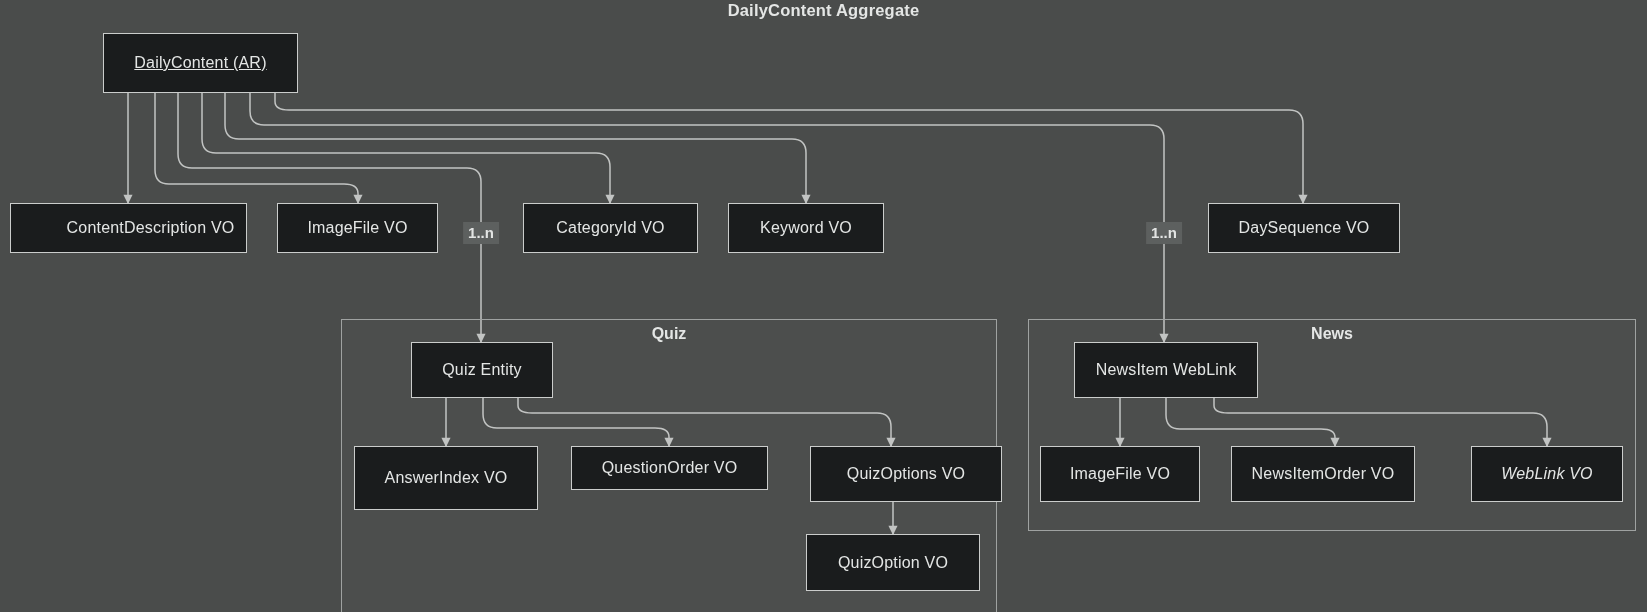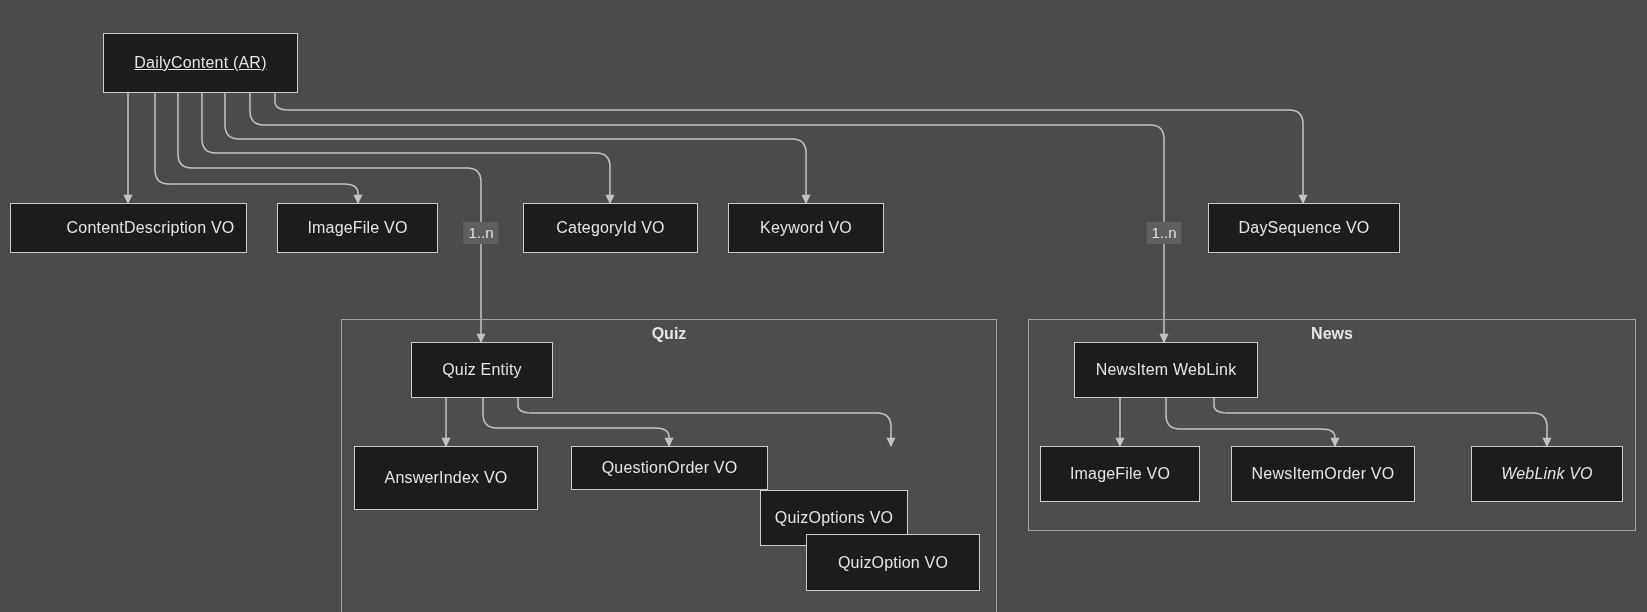--- a/index.html
+++ b/index.html
@@ -64,20 +64,21 @@
     white-space: nowrap;
   }
   .edge-label {
     position: absolute;
     transform: translate(-50%, -50%);
     background: var(--edge-label-bg, #5d605f);
     color: #e2e4e3;
     font-size: 15px;
     padding: 1px 5px 2px 5px;
     line-height: 19px;
+    font-weight: bold;
   }
 </style>
 </head>
 <body>
 
 <div class="canvas" style="--bg: #4a4c4b; --node-fill: #1a1c1d; --node-border: #cbcdcc; --text: #e4e6e5; --container-border: #9fa2a1; --edge-label-bg: #5d605f;">
   <svg class="edges" xmlns="http://www.w3.org/2000/svg">
     <defs>
       <marker id="arrow" viewBox="0 0 12 12" refX="10" refY="6" markerWidth="11" markerHeight="11" markerUnits="userSpaceOnUse" orient="auto">
         <path d="M1,1 L11,6 L1,11 Z" fill="#c2c4c3"></path>
@@ -112,25 +113,26 @@
   <div id="nodes">
       <div class="node" style="left: 103px; top: 33px; width: 195px; height: 60px; text-decoration: underline;">DailyContent (AR)</div>
       <div class="node" style="left: 10px; top: 203px; width: 237px; height: 50px; padding-left: 44px;">ContentDescription VO</div>
       <div class="node" style="left: 277px; top: 203px; width: 161px; height: 50px;">ImageFile VO</div>
       <div class="node" style="left: 523px; top: 203px; width: 175px; height: 50px;">CategoryId VO</div>
       <div class="node" style="left: 728px; top: 203px; width: 156px; height: 50px;">Keyword VO</div>
       <div class="node" style="left: 1208px; top: 203px; width: 192px; height: 50px;">DaySequence VO</div>
       <div class="node" style="left: 411px; top: 342px; width: 142px; height: 56px;">Quiz Entity</div>
       <div class="node" style="left: 354px; top: 446px; width: 184px; height: 64px;">AnswerIndex VO</div>
       <div class="node" style="left: 571px; top: 446px; width: 197px; height: 44px;">QuestionOrder VO</div>
-      <div class="node" style="left: 760px; top: 446px; width: 148px; height: 56px; margin-top: 44px;">QuizOptions VO</div>
+      <div class="node" style="left: 810px; top: 446px; width: 192px; height: 56px;">QuizOptions VO</div>
       <div class="node" style="left: 806px; top: 534px; width: 174px; height: 57px;">QuizOption VO</div>
       <div class="node" style="left: 1074px; top: 342px; width: 184px; height: 56px;">NewsItem WebLink</div>
       <div class="node" style="left: 1040px; top: 446px; width: 160px; height: 56px;">ImageFile VO</div>
       <div class="node" style="left: 1231px; top: 446px; width: 184px; height: 56px;">NewsItemOrder VO</div>
       <div class="node" style="left: 1471px; top: 446px; width: 152px; height: 56px; font-style: italic;">WebLink VO</div>
     </div>
   <div id="edge-labels">
       <div class="edge-label" style="left: 481px; top: 233px;">1..n</div>
       <div class="edge-label" style="left: 1164px; top: 233px;">1..n</div>
     </div>
 
+  <div class="diagram-title">DailyContent Aggregate</div>
 </div>
 
 </body></html>

